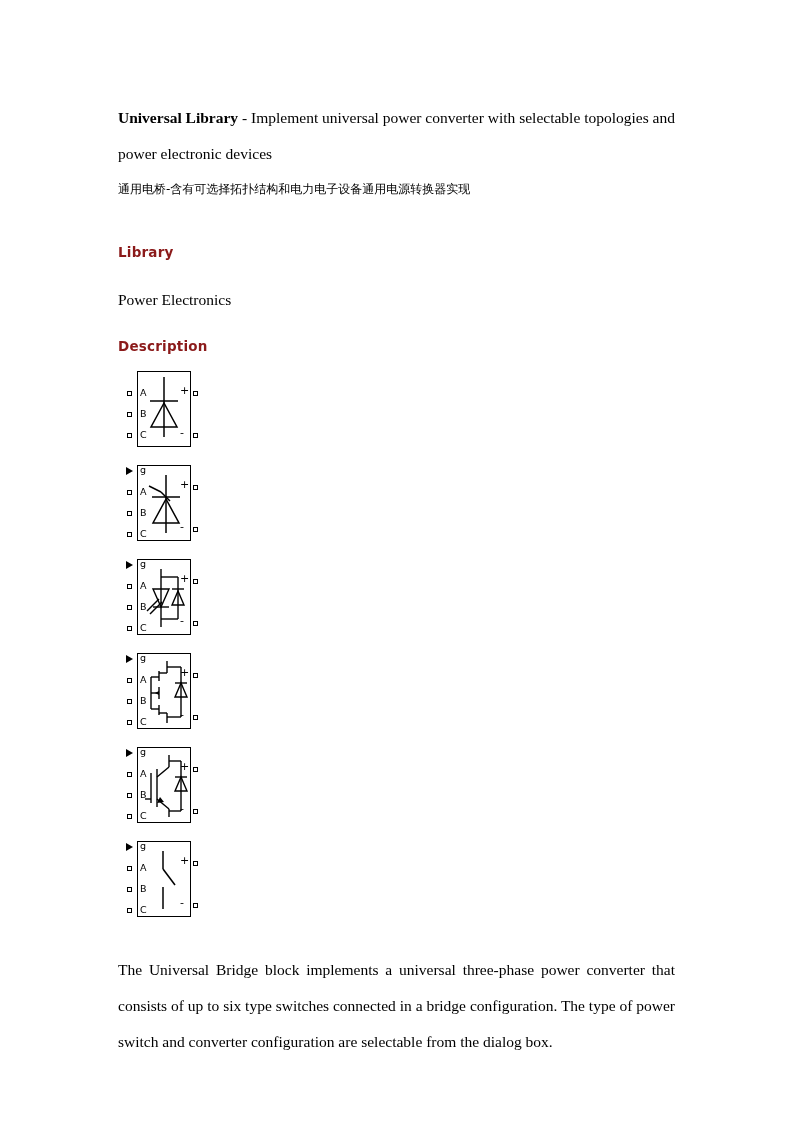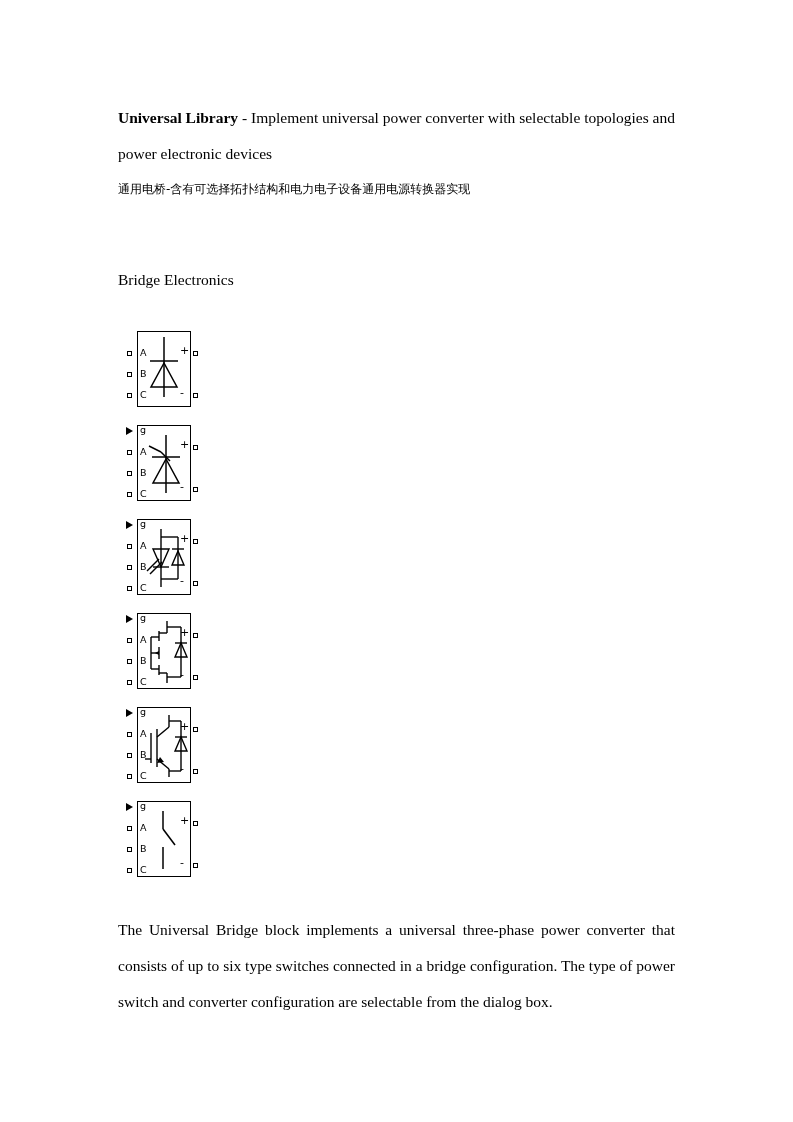--- a/index.html
+++ b/index.html
@@ -135,24 +135,26 @@
 
 <div class="page">
   <div class="content">
 
     <div class="title-block">
       <div class="title-en"><b>Universal Library</b><span> - Implement universal power converter with selectable topologies and power electronic devices</span></div>
       <div class="title-cn">通用电桥-含有可选择拓扑结构和电力电子设备通用电源转换器实现</div>
     </div>
 
     <div class="spacer-lib-top"></div>
+    <h2 class="section-head">Library</h2>
     <div class="spacer-lib-mid"></div>
-    <p class="body-text last-line">Bridge Electronics</p>
+    <p class="body-text last-line">Power Electronics</p>
 
     <div class="spacer-desc-top"></div>
+    <h2 class="section-head">Description</h2>
     <div class="spacer-desc-bot"></div>
 
     <div class="diagram-stack">
 
       <div class="blk">
         <div class="blk-frame"></div>
         <div class="port left" style="top:27px"></div>
         <div class="port left" style="top:48px"></div>
         <div class="port left" style="top:69px"></div>
         <div class="port right" style="top:27px"></div>

